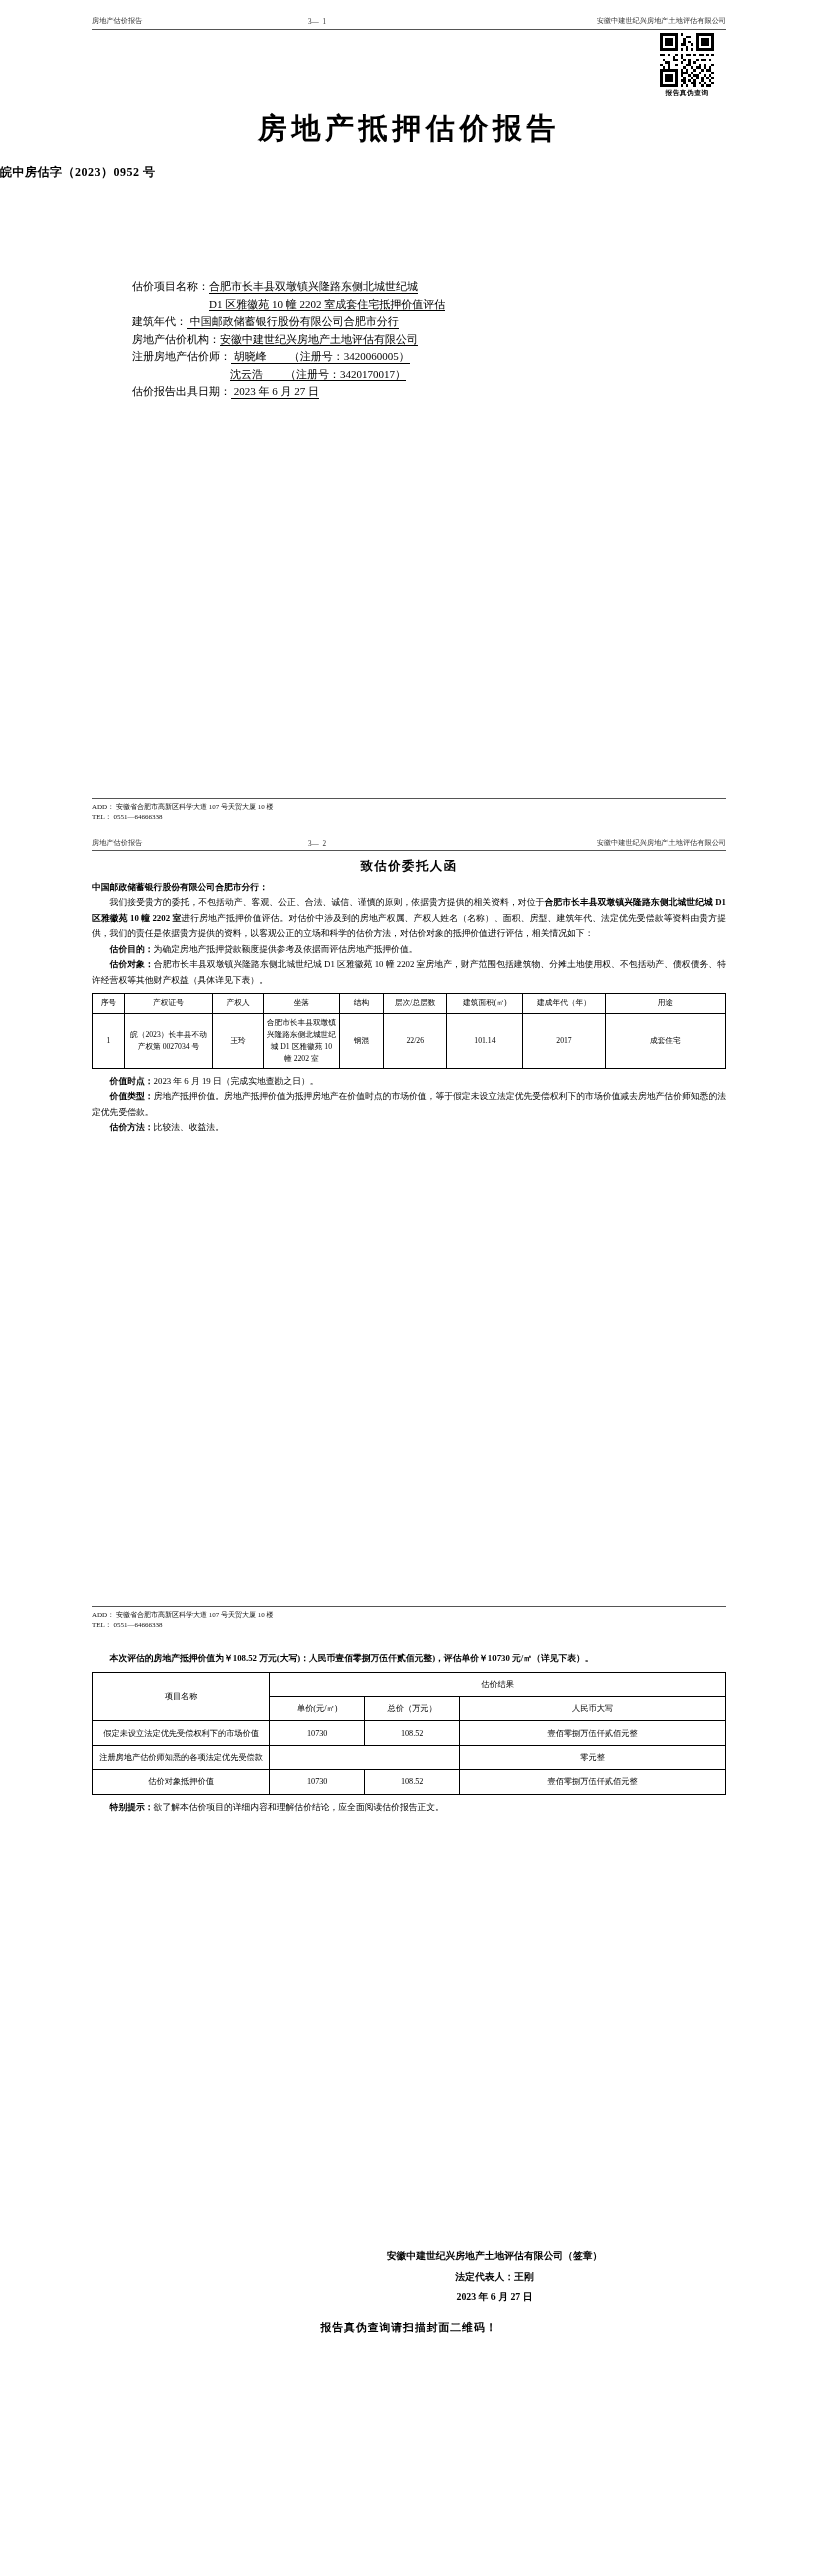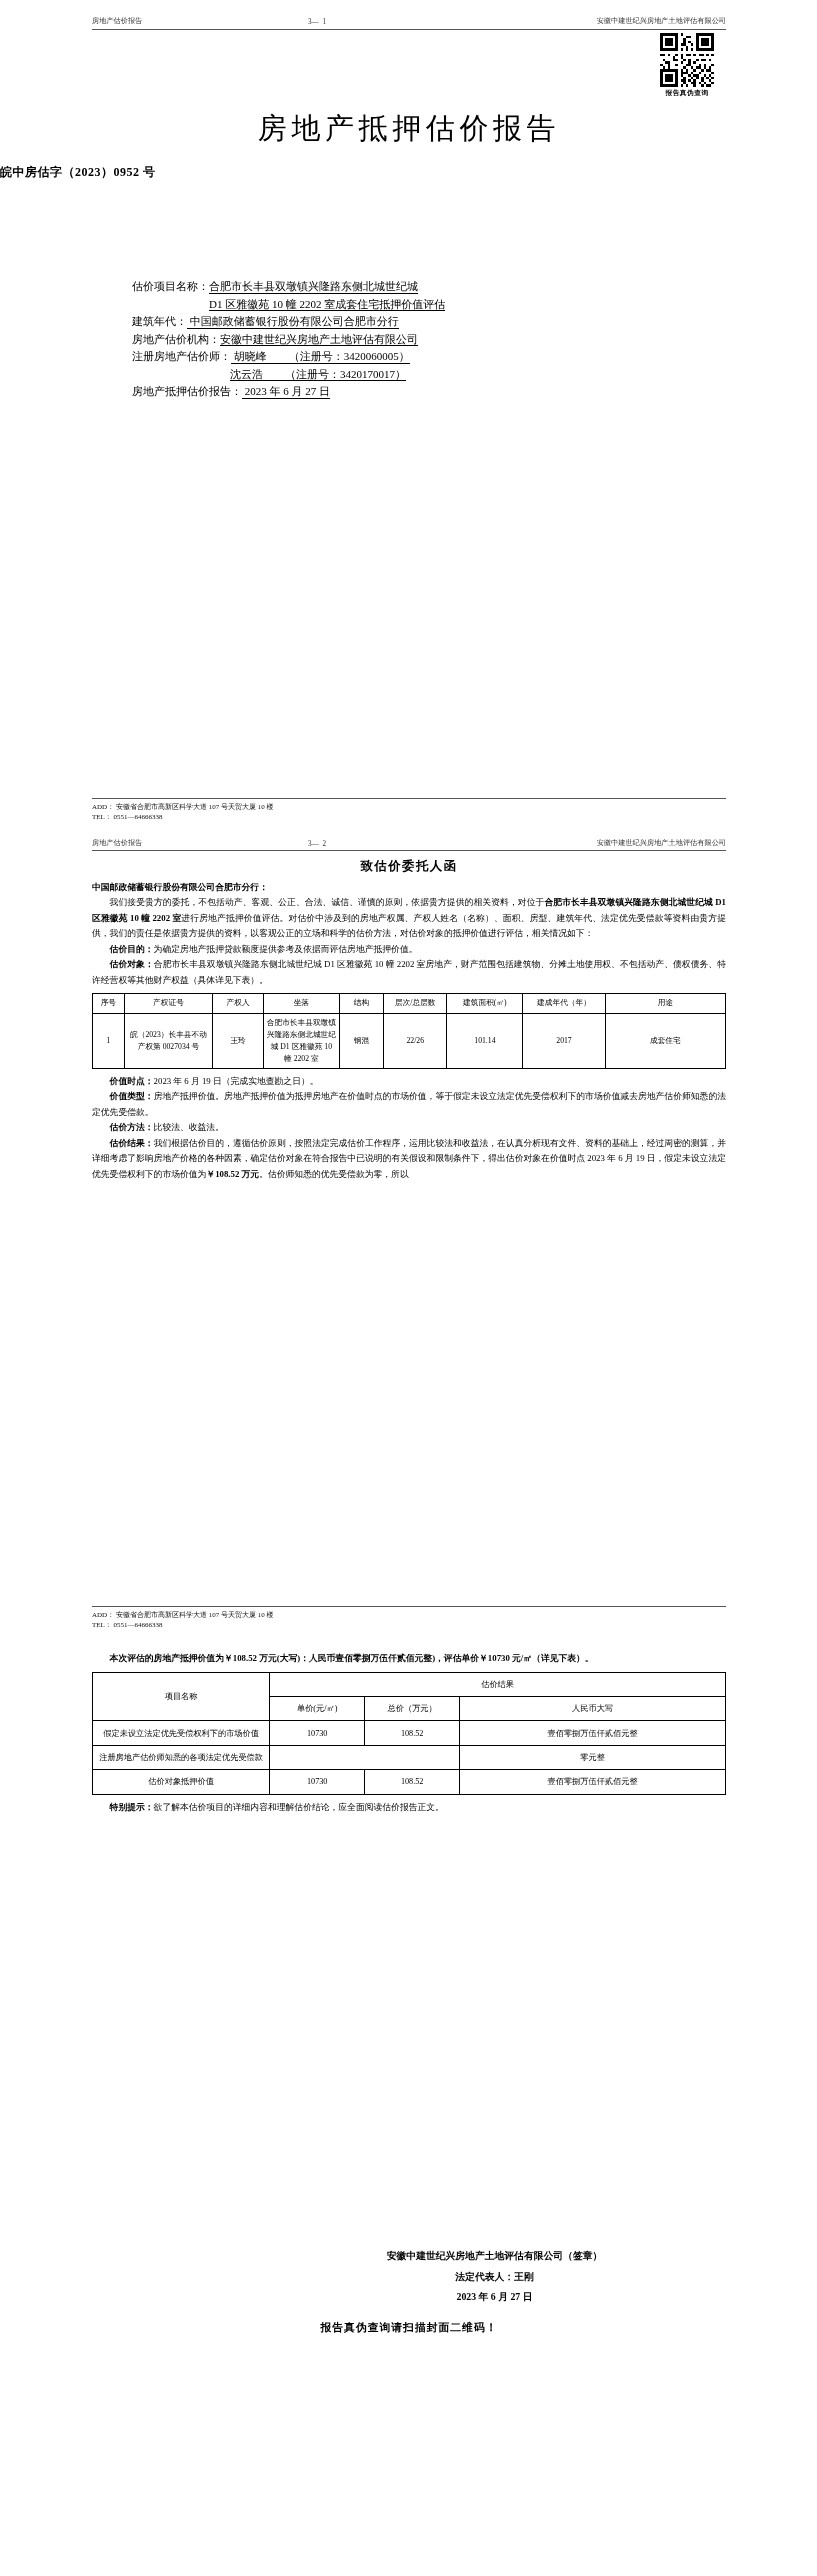--- a/index.html
+++ b/index.html
@@ -17,21 +17,21 @@
   .pagefoot{position:absolute;left:92px;width:634px;border-top:0.5px solid #555;
             padding-top:2.6px;font-size:7px;color:#111;line-height:10.3px;}
 
   
   .qr-block{position:absolute;top:33px;right:101px;width:60px;text-align:center;}
   .qr-block svg{width:54px;height:54px;display:block;margin:0 auto;background:#fff;}
   .qr-label{font-size:6.7px;font-weight:bold;margin-top:1.5px;letter-spacing:0.5px;}
 
   
   .title{position:absolute;top:109px;left:0;width:100%;text-align:center;
-         font-size:29px;font-weight:normal;letter-spacing:4.6px;}
+         font-size:29px;font-weight:bold;letter-spacing:4.6px;}
   .docno{position:absolute;top:164px;left:0;width:100%;text-align:left;
          font-size:12px;font-weight:bold;letter-spacing:0.5px;}
   .cover-fields{position:absolute;top:278px;left:132px;width:592px;
                 font-size:11px;font-weight:normal;line-height:17.5px;}
   .cfrow{white-space:nowrap;}
   .cfvalue{border-bottom:0.5px solid #000;padding-bottom:0.5px;}
   .cf-indent1{padding-left:77px;}
   .cf-indent2{padding-left:98px;}
 
   
@@ -179,21 +179,21 @@
     <div class="cfrow">
       <span class="cflabel">房地产估价机构：</span><span class="cfvalue">安徽中建世纪兴房地产土地评估有限公司</span>
     </div>
     <div class="cfrow">
       <span class="cflabel">注册房地产估价师：</span><span class="cfvalue"> 胡晓峰　　（注册号：3420060005）</span>
     </div>
     <div class="cfrow cf-indent2">
       <span class="cfvalue"> 沈云浩　　（注册号：3420170017）</span>
     </div>
     <div class="cfrow">
-      <span class="cflabel">房地产抵押估价报告：</span><span class="cfvalue"> 2023 年 6 月 27 日</span>
+      <span class="cflabel">估价报告出具日期：</span><span class="cfvalue"> 2023 年 6 月 27 日</span>
     </div>
   </div>
 
   <div class="pagefoot" style="top:798px;">
     <div>ADD： 安徽省合肥市高新区科学大道 107 号天贸大厦 10 楼</div>
     <div>TEL： 0551—64666338</div>
   </div>
 
   <div class="pagehead" style="top:836px;">
     <span class="ph-left">房地产估价报告</span>
@@ -250,21 +250,20 @@
         </tr>
       </tbody>
     </table>
 
     <p class="para"><span class="b">价值时点：</span><span>2023 年 6 月 19 日（完成实地查勘之日）。</span></p>
 
     <p class="para"><span class="b">价值类型：</span><span>房地产抵押价值。房地产抵押价值为抵押房地产在价值时点的市场价值，等于假定未设立法定优先受偿权利下的市场价值减去房地产估价师知悉的法定优先受偿款。</span></p>
 
     <p class="para"><span class="b">估价方法：</span><span>比较法、收益法。</span></p>
 
-    <p class="para"><span class="b">估价结果：</span><span>我们根据估价目的，遵循估价原则，按照法定完成估价工作程序，运用比较法和收益法，在认真分析现有文件、资料的基础上，经过周密的测算，并详细考虑了影响房地产价格的各种因素，确定估价对象在符合报告中已说明的有关假设和限制条件下，得出估价对象在价值时点 2023 年 6 月 19 日，假定未设立法定优先受偿权利下的市场价值为</span><span class="b">￥108.52 万元</span><span>。估价师知悉的优先受偿款为零，所以</span></p>
   </div>
 
   <div class="pagefoot" style="top:1606px;">
     <div>ADD： 安徽省合肥市高新区科学大道 107 号天贸大厦 10 楼</div>
     <div>TEL： 0551—64666338</div>
   </div>
 
   <div class="pagebody" style="top:1651px;">
     <p class="para conclusion">本次评估的房地产抵押价值为￥108.52 万元(大写)：人民币壹佰零捌万伍仟贰佰元整)，评估单价￥10730 元/㎡（详见下表）。</p>
 

